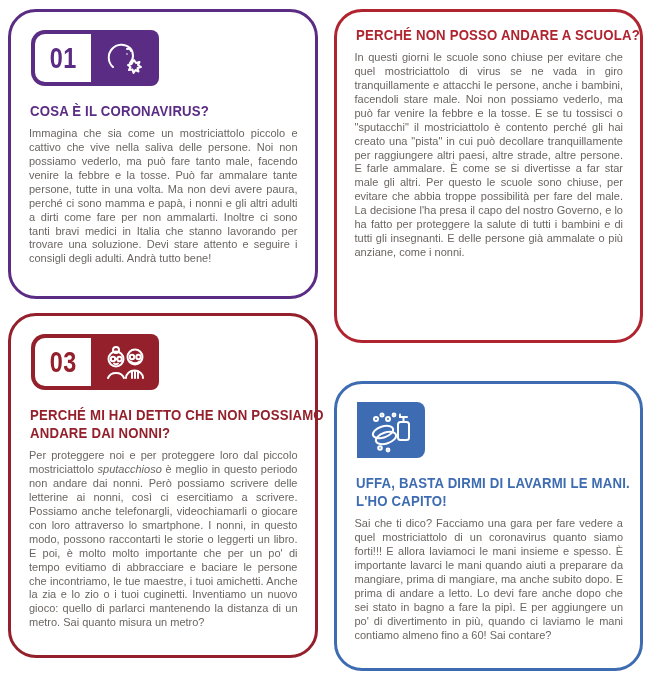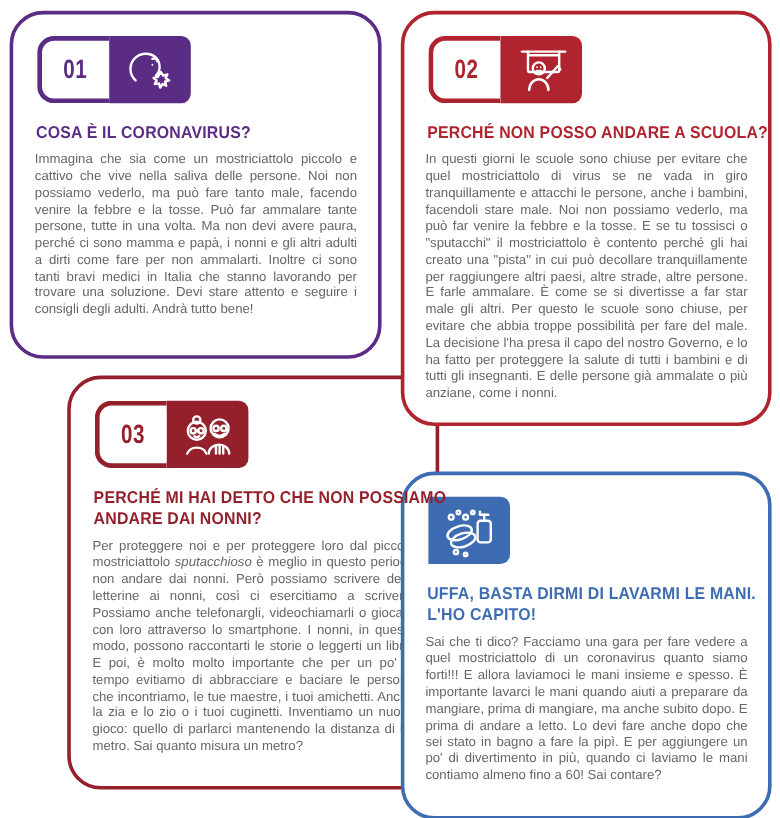--- a/index.html
+++ b/index.html
@@ -8,21 +8,21 @@
     background: #ffffff;
     font-family: "Liberation Sans", sans-serif;
   }
   .grid {
     display: flex;
     padding: 9px 7px 0 8px;
     gap: 16px;
     align-items: flex-start;
   }
   .col { flex: 1; display: flex; flex-direction: column; min-width: 0; }
-  .col-left  > .card + .card { margin-top: 14px; margin-left: 48px; }
+  .col-left  > .card + .card { margin-top: 14px; }
   .col-right > .card + .card { margin-top: 38px; }
 
   .card {
     border: 3px solid var(--accent);
     border-radius: 28px;
     background: #fff;
     padding: 14px 17px 16px 18px;
     width: 100%;
   }
   .card.c1 { min-height: 290px; }
@@ -39,21 +39,21 @@
   .badge-num {
     display: flex;
     align-items: center;
     justify-content: center;
     background: #fff;
     border: 4px solid var(--accent);
     border-right: none;
     border-radius: 14px 0 0 14px;
     color: var(--accent);
     font-weight: 700;
-    font-size: 22px;
+    font-size: 30px;
     width: 60px;
   }
   .badge-num span { display: inline-block; transform: scaleX(0.78); letter-spacing: 0.5px; }
   .badge-icon {
     background: var(--accent);
     border-radius: 0 8px 8px 0;
     width: 68px;
     display: flex;
     align-items: center;
     justify-content: center;
@@ -131,40 +131,20 @@
       </div>
       <h2 class="card-title">PERCHÉ MI HAI DETTO CHE NON POSSIAMO<br>ANDARE DAI NONNI?</h2>
       <p class="card-body"><span class="">Per proteggere noi e per proteggere loro dal piccolo mostriciattolo </span><span class="italic">sputacchioso</span><span class=""> è meglio in questo periodo non andare dai nonni. Però possiamo scrivere delle letterine ai nonni, così ci esercitiamo a scrivere. Possiamo anche telefonargli, videochiamarli o giocare con loro attraverso lo smartphone. I nonni, in questo modo, possono raccontarti le storie o leggerti un libro. E poi, è molto molto importante che per un po' di tempo evitiamo di abbracciare e baciare le persone che incontriamo, le tue maestre, i tuoi amichetti. Anche la zia e lo zio o i tuoi cuginetti. Inventiamo un nuovo gioco: quello di parlarci mantenendo la distanza di un metro. Sai quanto misura un metro?</span></p>
     </section>
 
   </div>
 
   <div class="col col-right">
 
     <section class="card c2" style="--accent: #b0242f;">
-      <div class="badge">
-        <div class="badge-num">
-            <span>02</span>
-          </div>
-        <div class="badge-icon">
-          <svg width="48" height="48" viewBox="0 0 48 48">
-            <line x1="8" y1="9" x2="44" y2="9"></line>
-            <line x1="13" y1="9" x2="13" y2="12"></line>
-              <line x1="39" y1="9" x2="39" y2="12"></line>
-            <rect x="13" y="12" width="26" height="14" rx="1"></rect>
-            <circle cx="22" cy="23" r="5"></circle>
-            <circle cx="20.5" cy="22" r="0.7" fill="#fff" stroke="none"></circle>
-              <circle cx="23.5" cy="22" r="0.7" fill="#fff" stroke="none"></circle>
-            <path d="M20.5 25 q1.5 1.2 3 0"></path>
-            <path d="M14 41 a8 9 0 0 1 16 0"></path>
-            <line x1="29" y1="31" x2="38" y2="21"></line>
-            <line x1="38" y1="21" x2="40" y2="24"></line>
-          </svg>
-        </div>
-      </div>
       <h2 class="card-title">PERCHÉ NON POSSO ANDARE A SCUOLA?</h2>
       <p class="card-body"><span class="">In questi giorni le scuole sono chiuse per evitare che quel mostriciattolo di virus se ne vada in giro tranquillamente e attacchi le persone, anche i bambini, facendoli stare male. Noi non possiamo vederlo, ma può far venire la febbre e la tosse. E se tu tossisci o "sputacchi" il mostriciattolo è contento perché gli hai creato una "pista" in cui può decollare tranquillamente per raggiungere altri paesi, altre strade, altre persone. E farle ammalare. È come se si divertisse a far star male gli altri. Per questo le scuole sono chiuse, per evitare che abbia troppe possibilità per fare del male. La decisione l'ha presa il capo del nostro Governo, e lo ha fatto per proteggere la salute di tutti i bambini e di tutti gli insegnanti. E delle persone già ammalate o più anziane, come i nonni.</span></p>
     </section>
 
     <section class="card c4" style="--accent: #3e6cb2;">
       <div class="badge">
         <div class="badge-icon">
           <svg width="48" height="48" viewBox="0 0 48 48">
             <rect x="31" y="16" width="11" height="18" rx="2.5"></rect>
             <line x1="36.5" y1="16" x2="36.5" y2="11"></line>

